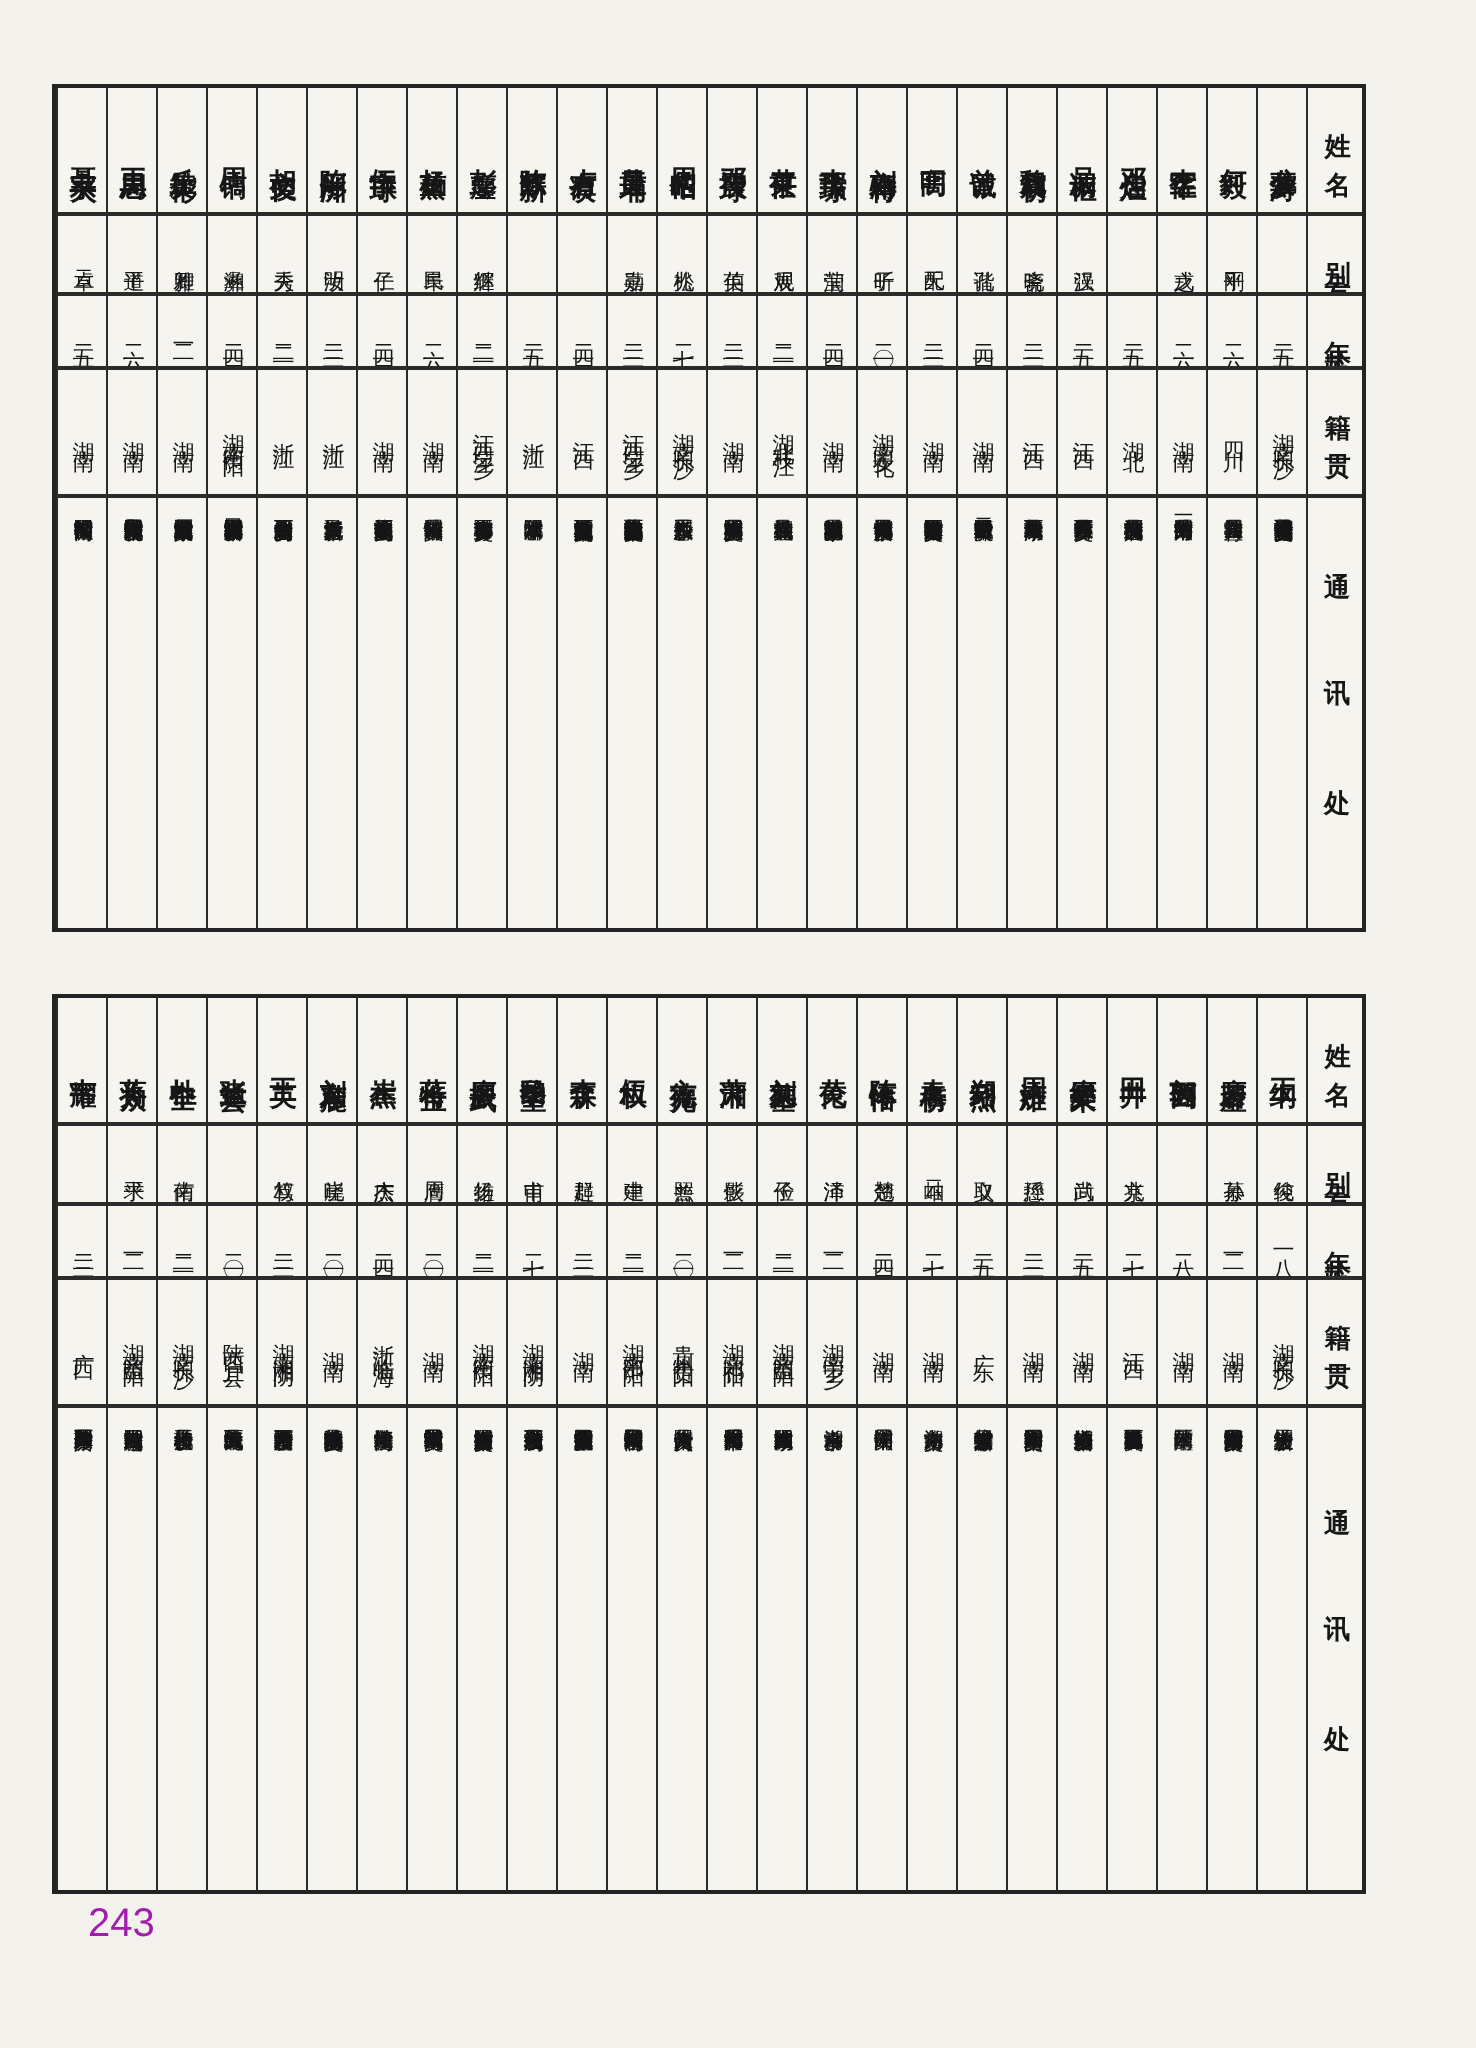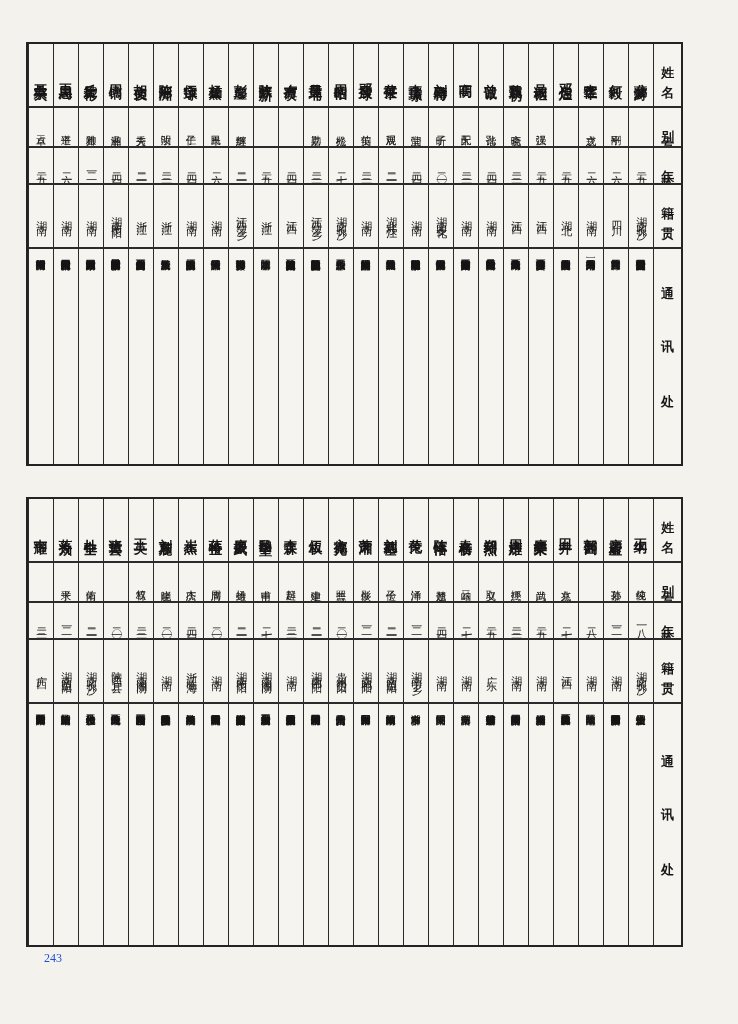--- a/index.html
+++ b/index.html
@@ -58,22 +58,22 @@
   
   .hdr .vt{font-weight:700;font-size:13px;}
   .hdr .c-name .vt,.hdr .c-native .vt{letter-spacing:1.5em;}
   .hdr .c-alias .vt{letter-spacing:0.55em;}
   .hdr .c-age .vt{letter-spacing:0.4em;}
   .hdr .c-addr{align-items:center;padding-top:0;}
   .hdr .c-addr .vt{letter-spacing:4.2em;font-size:13px;line-height:1;}
   
   .pageno{
     position:absolute;left:44px;top:951px;
-    font-family:Liberation Serif, serif;
-    font-size:12px;color:#1d4ed8;
+    font-family:Liberation Sans, sans-serif;
+    font-size:20px;color:#a21caf;
   }
 </style>
 </head>
 <body>
 
 <div class="page">
 
   <div class="rtable t-a">
     <div class="col hdr">
       <div class="cell c-name">

